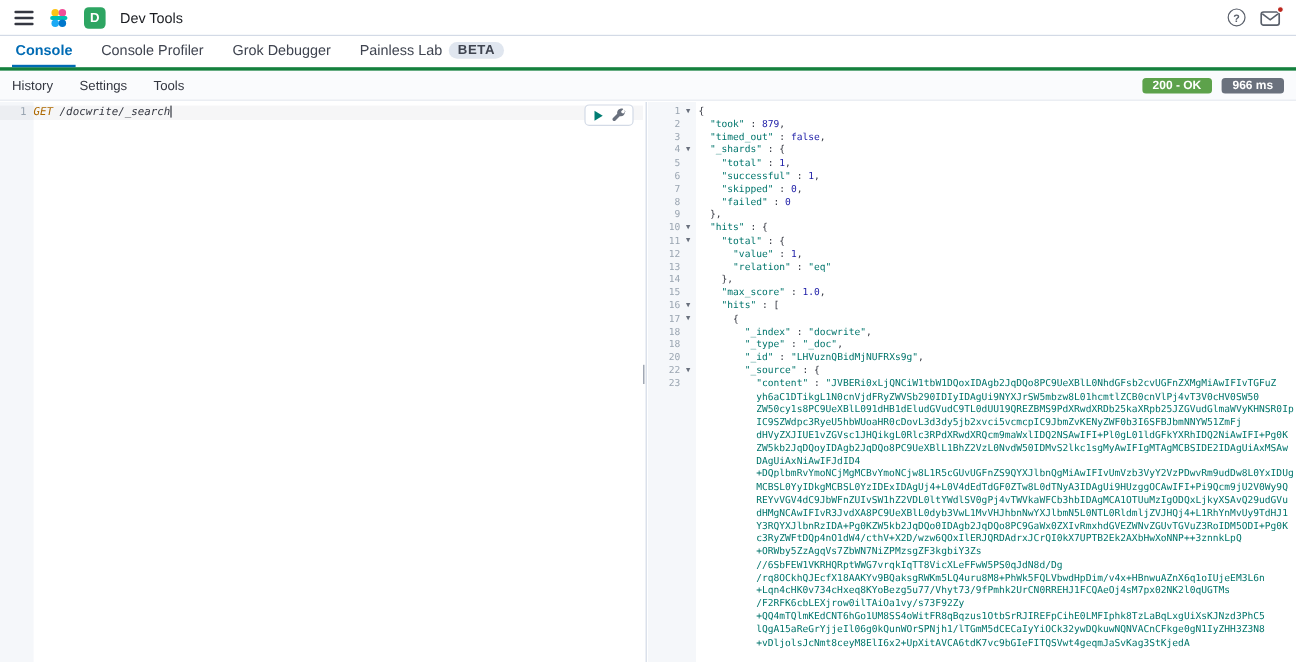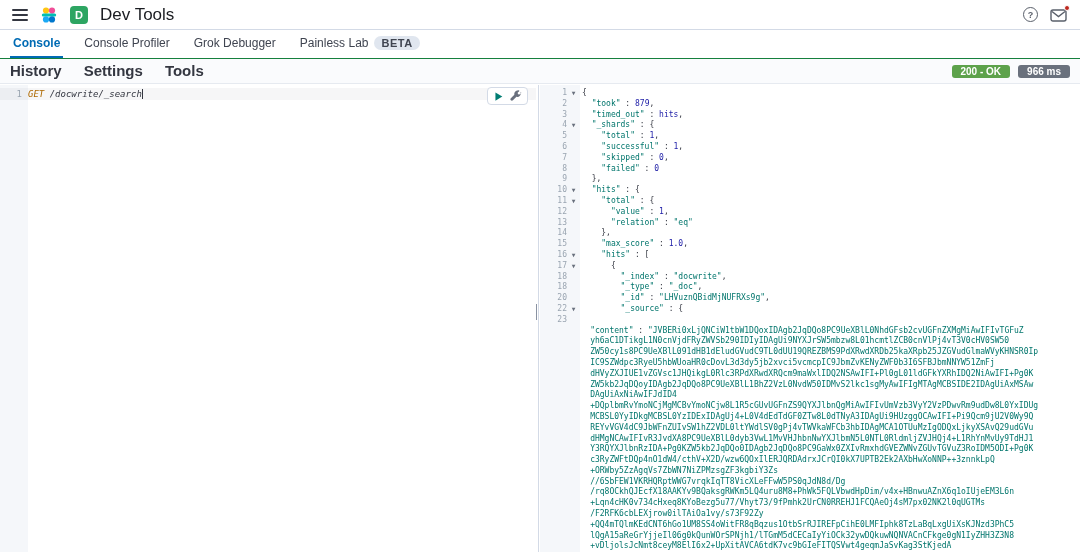--- a/index.html
+++ b/index.html
@@ -9,45 +9,45 @@
   
   .header { height:30px; display:flex; align-items:center; gap:12px;
     padding:0 12px; border-bottom:1px solid #D3DAE6; background:#fff; }
   .hamburger { width:16px; height:12px; display:flex; flex-direction:column;
     justify-content:space-between; cursor:pointer; background:none; border:none; }
   .hamburger span { display:block; height:2px; background:#343741; border-radius:1px; }
   .logo { width:18px; height:18px; display:inline-block; }
   .space-badge { width:18px; height:18px; border-radius:4px; color:#fff;
     font-size:11px; font-weight:700; display:flex; align-items:center;
     justify-content:center; }
-  .app-title { font-size:17px; color:#1A1C21; }
+  .app-title { font-size:12px; color:#1A1C21; }
   .header-spacer { flex:1; }
   .help-icon { width:15px; height:15px; border:1.4px solid #5A606B; border-radius:50%;
     display:flex; align-items:center; justify-content:center; font-size:9px;
     font-weight:700; color:#5A606B; }
   .newsfeed { position:relative; width:18px; height:16px; }
   .nf-dot { position:absolute; top:-2px; right:-2px; width:6px; height:6px;
     border-radius:50%; background:#BD271E; border:1px solid #fff; }
 
   
   .tabbar { height:29px; display:flex; align-items:stretch; padding:0 10px;
-    border-bottom:1px solid #15803d; background:#fff; }
+    border-bottom:3px solid #15803d; background:#fff; }
   .tab { display:flex; align-items:center; margin-right:18px; padding:0 3px;
     font-size:12px; font-weight:500; color:#3F4450; cursor:pointer;
     border-bottom:2px solid transparent; }
   .tab.active { color:#006BB4; border-bottom-color:#006BB4; font-weight:600; }
   .beta { margin-left:6px; padding:0 7px; height:14px; line-height:14px;
     border-radius:8px; background:#E0E6EF; color:#3F4450; font-size:11px;
     font-weight:700; letter-spacing:.5px; }
 
   
   .consolemenu { height:25px; display:flex; align-items:center; padding:0 10px;
     background:#FAFBFD; border-bottom:1px solid #E6EAF0; }
-  .mlink { background:none; border:none; font-family:inherit; font-size:15px;
-    color:#343741; margin-right:22px; cursor:pointer;font-weight:bold; }
+  .mlink { background:none; border:none; font-family:inherit; font-size:11px;
+    color:#343741; margin-right:22px; cursor:pointer; }
   .menu-spacer { flex:1; }
   .badge { display:inline-block; padding:1px 9px; border-radius:3px; color:#fff;
     font-size:10px; font-weight:600; margin-left:8px; }
 
   
   .editor { position:absolute; left:0; right:0; top:85px; bottom:0;
     display:flex; background:#fff;
     font-family:"DejaVu Sans Mono", monospace; }
   .pane { position:relative; overflow:hidden; height:100%; }
   .pane-left { width:536px; }
@@ -76,21 +76,21 @@
   .divider { width:4px; flex:none; position:relative; }
   .divider:before { content:""; position:absolute; left:2px; top:0; bottom:0;
     width:1px; background:#D3DAE6; }
   .div-handle { position:absolute; left:0; top:47%; width:5px; height:16px;
     border-left:1.5px solid #8A93A2; border-right:1.5px solid #8A93A2;
     cursor:col-resize; }
 
   
   .rcontent { position:relative; padding-top:3px; }
   .rline { display:flex; height:10.8px; line-height:10.8px; }
-  .rline.blobrow { height:auto;flex-direction:column; }
+  .rline.blobrow { height:auto; }
   .rgut { width:40px; flex:none; display:flex; justify-content:flex-end; }
   .rnum { font-size:8px; color:#9AA5B1; }
   .rfold { width:13px; text-align:center; font-size:6px; color:#69707D; }
   .rcode { margin-left:2px; font-size:8px; white-space:pre; color:#343741; }
   .tk-key { color:#00756C; }
   .tk-str { color:#00756C; }
   .tk-num { color:#1A1AA6; }
   .tk-pun { color:#343741; }
   .blob { padding-left:10ch; }
   .blobline { white-space:pre; height:10.8px; line-height:10.8px; }
@@ -190,21 +190,21 @@
               <span class="rnum">2</span>
               <span class="rfold"></span>
             </div>
             <div class="rcode"><span class="tk-pun">  </span><span class="tk-key">"took"</span><span class="tk-pun"> : </span><span class="tk-num">879</span><span class="tk-pun">,</span></div>
           </div>
           <div class="rline">
             <div class="rgut">
               <span class="rnum">3</span>
               <span class="rfold"></span>
             </div>
-            <div class="rcode"><span class="tk-pun">  </span><span class="tk-key">"timed_out"</span><span class="tk-pun"> : </span><span class="tk-num">hits</span><span class="tk-pun">,</span></div>
+            <div class="rcode"><span class="tk-pun">  </span><span class="tk-key">"timed_out"</span><span class="tk-pun"> : </span><span class="tk-num">false</span><span class="tk-pun">,</span></div>
           </div>
           <div class="rline">
             <div class="rgut">
               <span class="rnum">4</span>
               <span class="rfold">▼</span>
             </div>
             <div class="rcode"><span class="tk-pun">  </span><span class="tk-key">"_shards"</span><span class="tk-pun"> : {</span></div>
           </div>
           <div class="rline">
             <div class="rgut">

